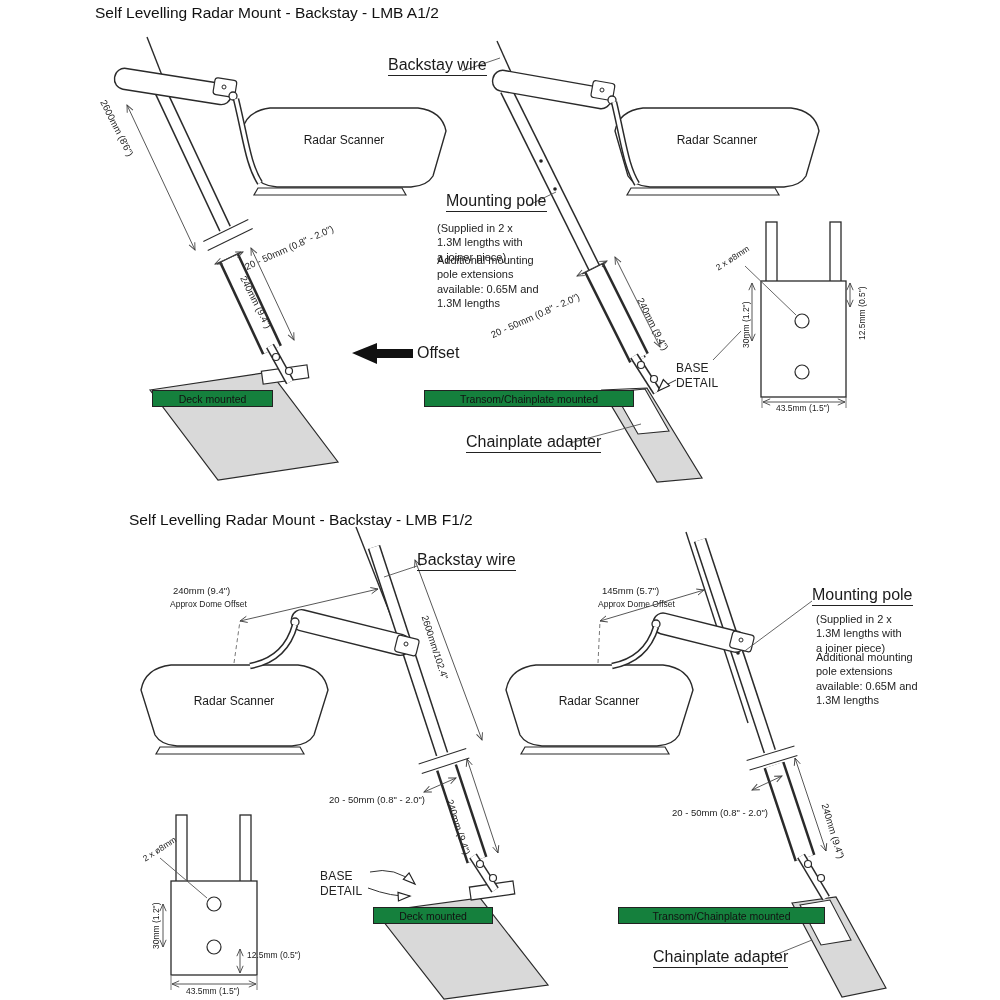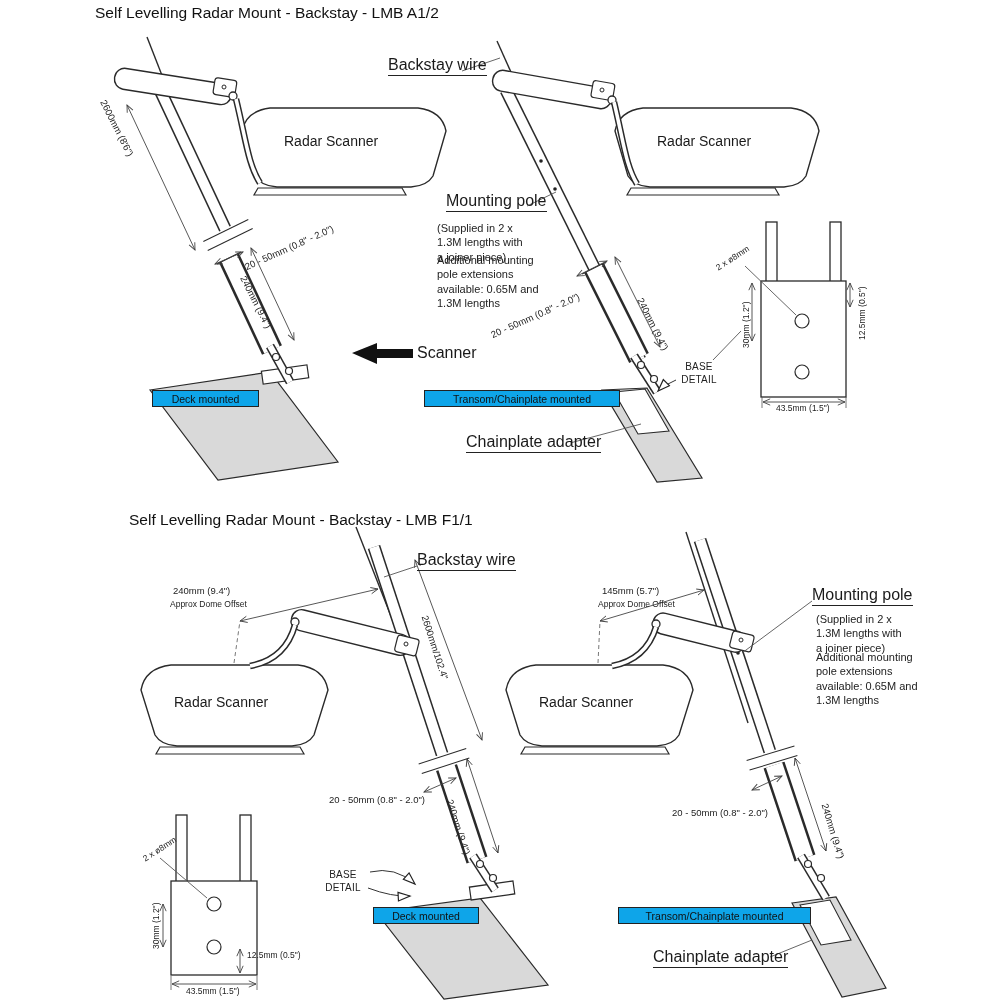--- a/index.html
+++ b/index.html
@@ -7,24 +7,24 @@
         font-family:"Liberation Sans",sans-serif;color:#1a1a1a}
   .page svg{position:absolute;left:0;top:0}
   .t{position:absolute;white-space:nowrap;color:#1a1a1a}
   .title{font-size:15.5px;color:#111}
   .dim{font-size:9.5px;color:#222}
   .dim2{font-size:8.5px;color:#222}
   .lbl{font-size:16px}
   .u{border-bottom:1.1px solid #222;padding-bottom:1px}
   .mp{font-size:16px}
   .note{font-size:11px;white-space:normal;line-height:1.3;color:#222}
-  .boxlbl{position:absolute;border:1.3px solid #222;background:#0ea5e9;font-size:10.5px;color:#111;
-          text-align:center;padding:2px 4px 1px}
-  .rs{font-size:14px;text-align:left}
-  .bd{font-size:10px;line-height:1.25;text-align:center;color:#222;letter-spacing:.2px}
+  .boxlbl{position:absolute;border:1.3px solid #222;background:#15803d;font-size:10.5px;color:#111;
+          text-align:center;padding:2px 11px 1px}
+  .rs{font-size:12px;text-align:center}
+  .bd{font-size:12px;line-height:1.25;text-align:left;color:#222;letter-spacing:.2px}
   .bd span{display:block}
   .rot{transform-origin:0 0}
 </style>
 </head>
 <body>
 
 <div class="page">
 
 <svg width="1000" height="1000" viewBox="0 0 1000 1000">
   <defs>
@@ -192,39 +192,39 @@
     <line x1="600" y1="621" x2="704" y2="590" stroke="#444" stroke-width="0.9" marker-start="url(#da)" marker-end="url(#da)"></line>
     <line x1="598" y1="663" x2="600" y2="621" stroke="#555" stroke-width="0.8" stroke-dasharray="4 3"></line>
     <line x1="752" y1="790" x2="782" y2="776" stroke="#444" stroke-width="0.9" marker-start="url(#da)" marker-end="url(#da)"></line>
     <line x1="795" y1="758" x2="826" y2="851" stroke="#444" stroke-width="0.9" marker-start="url(#da)" marker-end="url(#da)"></line>
     <line x1="812" y1="601" x2="742" y2="653" stroke="#555" stroke-width="0.9"></line>
     <line x1="770" y1="957" x2="812" y2="940" stroke="#555" stroke-width="0.9"></line>
   </g>
 </svg>
 
 <div class="t title" style="left:95px;top:4px">Self Levelling Radar Mount - Backstay - LMB A1/2</div>
-<div class="t title" style="left:129px;top:511px">Self Levelling Radar Mount - Backstay - LMB F1/1</div>
+<div class="t title" style="left:129px;top:511px">Self Levelling Radar Mount - Backstay - LMB F1/2</div>
 
 <div class="t rs" style="left:284px;top:133px;width:120px">Radar Scanner</div>
 <div class="t rs" style="left:657px;top:133px;width:120px">Radar Scanner</div>
 <div class="t rs" style="left:174px;top:694px;width:120px">Radar Scanner</div>
 <div class="t rs" style="left:539px;top:694px;width:120px">Radar Scanner</div>
 
 <div class="t lbl u" style="left:388px;top:56px">Backstay wire</div>
 <div class="t lbl u" style="left:417px;top:551px">Backstay wire</div>
 
 <div class="t mp u" style="left:446px;top:192px">Mounting pole</div>
 <div class="t mp u" style="left:812px;top:586px">Mounting pole</div>
 
 <div class="t note" style="left:437px;top:221px;width:90px">(Supplied in 2 x 1.3M lengths with a joiner piece)</div>
 <div class="t note" style="left:437px;top:253px;width:102px">Additional mounting pole extensions available: 0.65M and 1.3M lengths</div>
 <div class="t note" style="left:816px;top:612px;width:90px">(Supplied in 2 x 1.3M lengths with a joiner piece)</div>
 <div class="t note" style="left:816px;top:650px;width:102px">Additional mounting pole extensions available: 0.65M and 1.3M lengths</div>
 
-<div class="t lbl" style="left:417px;top:344px">Scanner</div>
+<div class="t lbl" style="left:417px;top:344px">Offset</div>
 
 <div class="boxlbl" style="left:152px;top:390px;width:97px">Deck mounted</div>
 <div class="boxlbl" style="left:424px;top:390px;width:186px">Transom/Chainplate mounted</div>
 <div class="boxlbl" style="left:373px;top:907px;width:96px">Deck mounted</div>
 <div class="boxlbl" style="left:618px;top:907px;width:183px">Transom/Chainplate mounted</div>
 
 <div class="t lbl u" style="left:466px;top:433px">Chainplate adapter</div>
 <div class="t lbl u" style="left:653px;top:948px">Chainplate adapter</div>
 
 <div class="t bd" style="left:676px;top:361px;width:46px">

